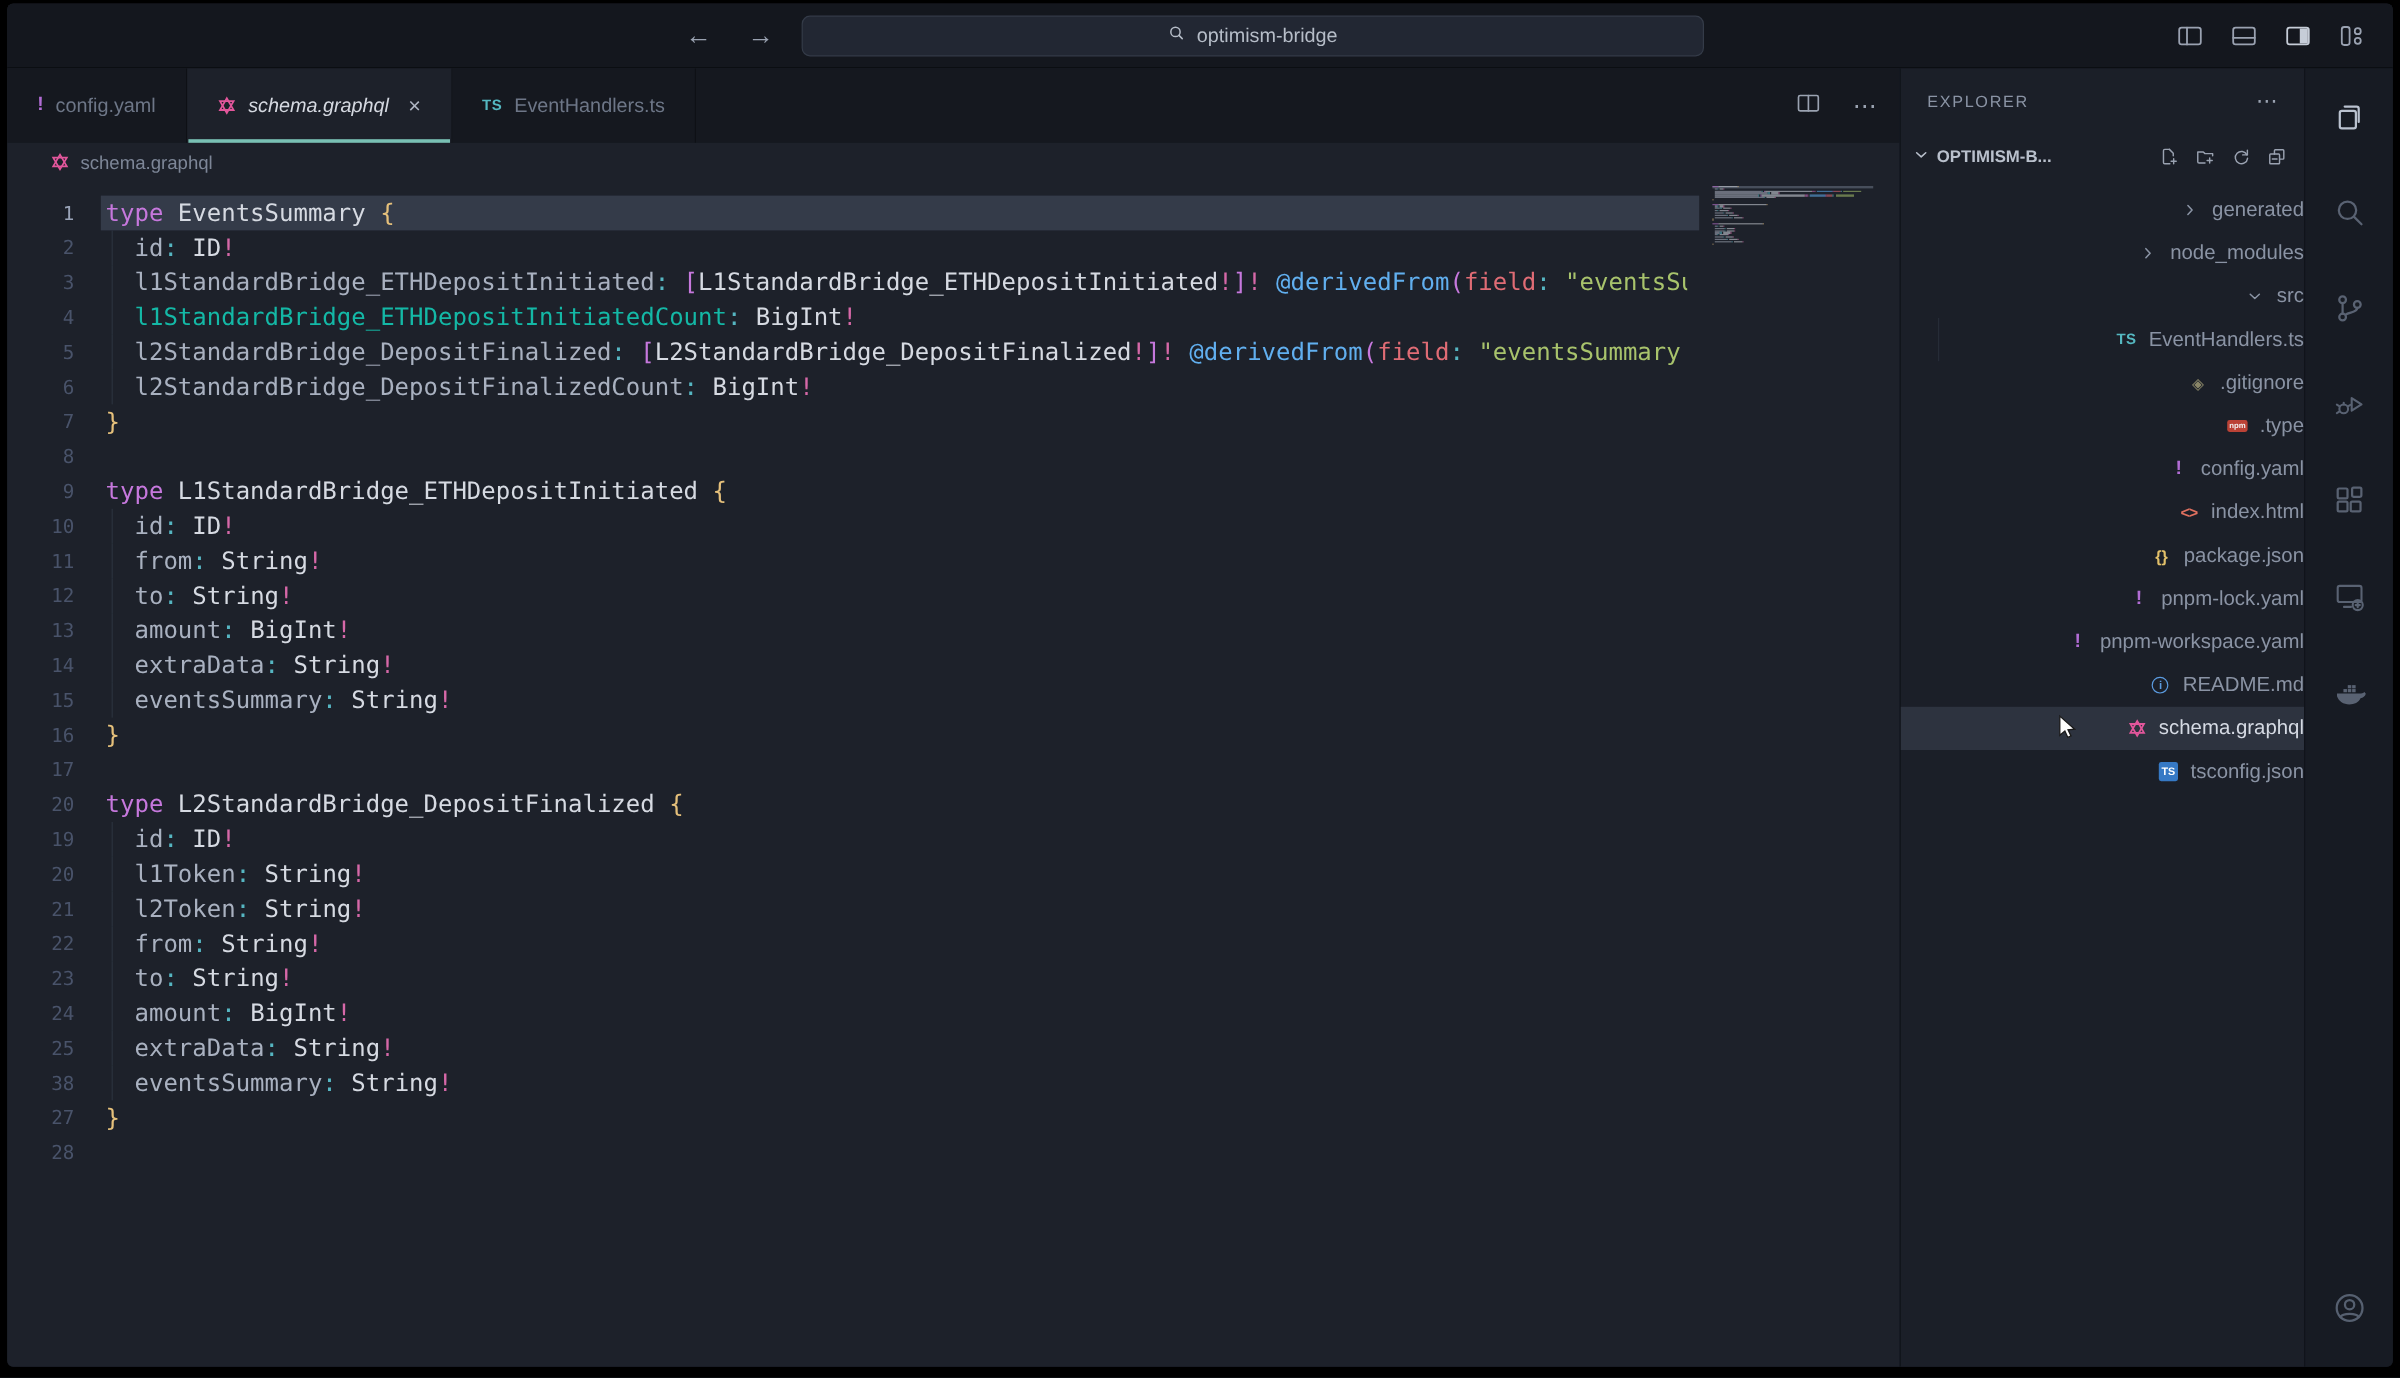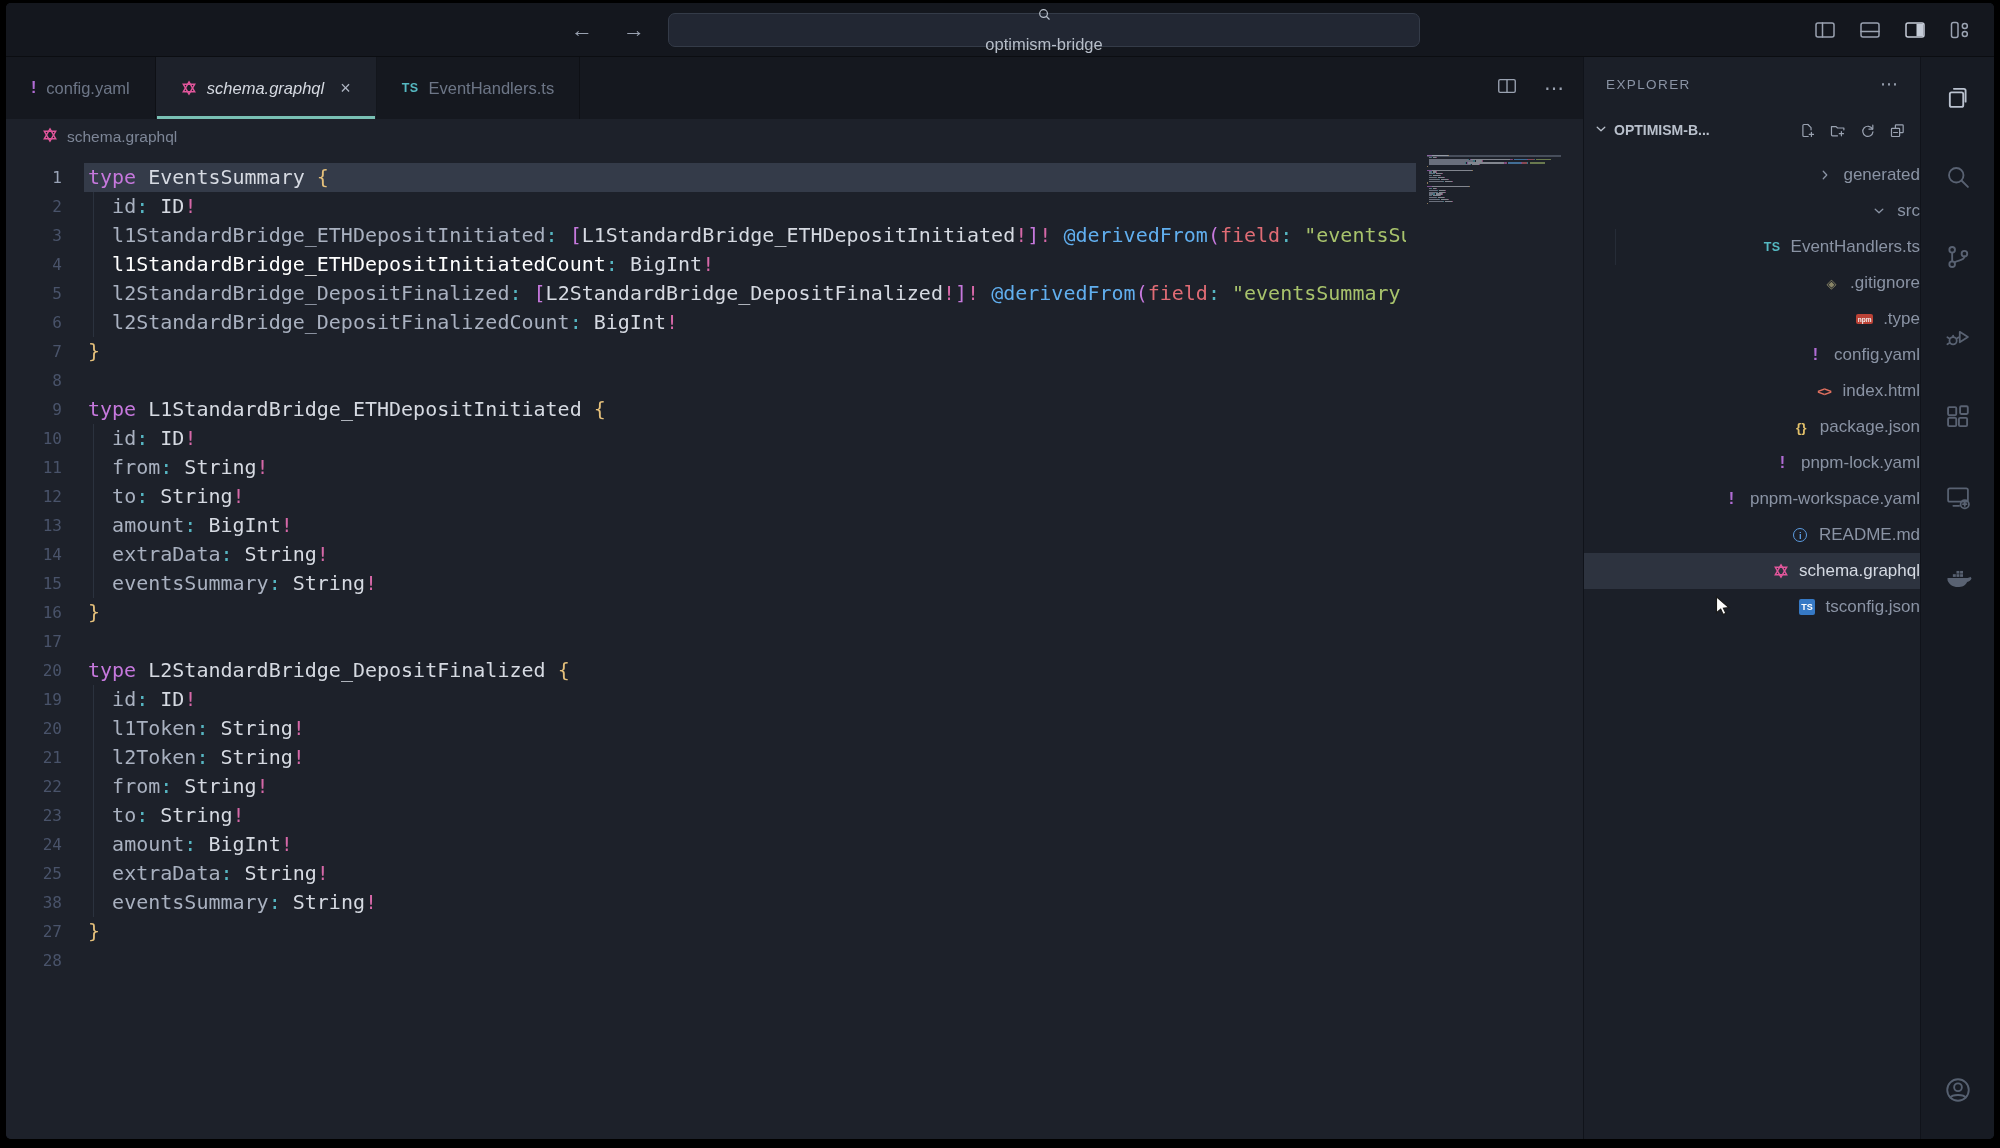--- a/index.html
+++ b/index.html
@@ -8,21 +8,21 @@
   .window { position:absolute; left:6px; top:3px; width:1988px; height:1136px;
             background:#1d212a; border-radius:5px; overflow:hidden; }
 
   
   .titlebar { height:54px; background:#14171e; border-bottom:1px solid #0b0d11; position:relative; }
   .nav-arrows { position:absolute; left:565px; top:0; height:100%; display:flex; align-items:center;
                 gap:30px; color:#99a1b0; font-size:22px; }
   .nav-arrows span { cursor:default; }
   .searchbox { position:absolute; left:662px; top:10px; width:752px; height:34px; background:#222733;
                border:1px solid #343b48; border-radius:7px; display:flex; align-items:center;
-               justify-content:center; gap:9px; color:#b6bdc8; font-size:16.5px;flex-direction:column; }
+               justify-content:center; gap:9px; color:#b6bdc8; font-size:16.5px; }
   .win-controls { position:absolute; right:22px; top:0; height:100%; display:flex; align-items:center;
                   gap:21px; color:#9aa2b1; }
   .win-controls .wc { width:24px; height:24px; display:flex; }
 
   
   .main { display:flex; height:1082px; }
   .editor-col { width:1577px; position:relative; background:#1d212a; flex:none; }
 
   .tabbar { height:62px; background:#15181f; display:flex; align-items:stretch; position:relative; }
   .tab { display:flex; align-items:center; gap:10px; padding:0 25px; font-size:16.5px; color:#6d7687;
@@ -180,21 +180,21 @@
             <span class="ct"><span style="color: rgb(184, 191, 204);">  </span><span style="color: rgb(169, 177, 192);">id</span><span style="color: rgb(86, 182, 194);">:</span><span style="color: rgb(184, 191, 204);"> </span><span style="color: rgb(214, 218, 226);">ID</span><span style="color: rgb(214, 104, 168);">!</span></span>
           </div>
           <div class="code-line">
             <span class="guide"></span>
             <span class="ln">3</span>
             <span class="ct"><span style="color: rgb(184, 191, 204);">  </span><span style="color: rgb(169, 177, 192);">l1StandardBridge_ETHDepositInitiated</span><span style="color: rgb(86, 182, 194);">:</span><span style="color: rgb(184, 191, 204);"> </span><span style="color: rgb(198, 120, 221);">[</span><span style="color: rgb(214, 218, 226);">L1StandardBridge_ETHDepositInitiated</span><span style="color: rgb(214, 104, 168);">!</span><span style="color: rgb(198, 120, 221);">]</span><span style="color: rgb(214, 104, 168);">!</span><span style="color: rgb(184, 191, 204);"> </span><span style="color: rgb(97, 175, 239);">@derivedFrom</span><span style="color: rgb(198, 120, 221);">(</span><span style="color: rgb(224, 108, 117);">field</span><span style="color: rgb(86, 182, 194);">:</span><span style="color: rgb(184, 191, 204);"> </span><span style="color: rgb(168, 195, 108);">"eventsSummary</span></span>
           </div>
           <div class="code-line">
             <span class="guide"></span>
             <span class="ln">4</span>
-            <span class="ct"><span style="color: rgb(184, 191, 204);">  </span><span style="color: #ffffff;">l1StandardBridge_ETHDepositInitiatedCount</span><span style="color: rgb(86, 182, 194);">:</span><span style="color: rgb(184, 191, 204);"> </span><span style="color: rgb(214, 218, 226);">BigInt</span><span style="color: rgb(214, 104, 168);">!</span></span>
+            <span class="ct"><span style="color: rgb(184, 191, 204);">  </span><span style="color: #14b8a6;">l1StandardBridge_ETHDepositInitiatedCount</span><span style="color: rgb(86, 182, 194);">:</span><span style="color: rgb(184, 191, 204);"> </span><span style="color: rgb(214, 218, 226);">BigInt</span><span style="color: rgb(214, 104, 168);">!</span></span>
           </div>
           <div class="code-line">
             <span class="guide"></span>
             <span class="ln">5</span>
             <span class="ct"><span style="color: rgb(184, 191, 204);">  </span><span style="color: rgb(169, 177, 192);">l2StandardBridge_DepositFinalized</span><span style="color: rgb(86, 182, 194);">:</span><span style="color: rgb(184, 191, 204);"> </span><span style="color: rgb(198, 120, 221);">[</span><span style="color: rgb(214, 218, 226);">L2StandardBridge_DepositFinalized</span><span style="color: rgb(214, 104, 168);">!</span><span style="color: rgb(198, 120, 221);">]</span><span style="color: rgb(214, 104, 168);">!</span><span style="color: rgb(184, 191, 204);"> </span><span style="color: rgb(97, 175, 239);">@derivedFrom</span><span style="color: rgb(198, 120, 221);">(</span><span style="color: rgb(224, 108, 117);">field</span><span style="color: rgb(86, 182, 194);">:</span><span style="color: rgb(184, 191, 204);"> </span><span style="color: rgb(168, 195, 108);">"eventsSummary</span></span>
           </div>
           <div class="code-line">
             <span class="guide"></span>
             <span class="ln">6</span>
             <span class="ct"><span style="color: rgb(184, 191, 204);">  </span><span style="color: rgb(169, 177, 192);">l2StandardBridge_DepositFinalizedCount</span><span style="color: rgb(86, 182, 194);">:</span><span style="color: rgb(184, 191, 204);"> </span><span style="color: rgb(214, 218, 226);">BigInt</span><span style="color: rgb(214, 104, 168);">!</span></span>
@@ -550,20 +550,28 @@
             <span class="ficon" style="display: inline-flex; align-items: center; justify-content: center;">
               <svg width="14" height="14" viewBox="0 0 24 24" fill="none" stroke="currentColor" stroke-width="2.2" stroke-linecap="round" stroke-linejoin="round">
                 <path d="M9 5.5 L15 12 L9 18.5"></path>
               </svg>
             </span>
             <span>generated</span>
           </div>
           <div class="frow">
             <span class="ficon" style="display: inline-flex; align-items: center; justify-content: center;">
               <svg width="14" height="14" viewBox="0 0 24 24" fill="none" stroke="currentColor" stroke-width="2.2" stroke-linecap="round" stroke-linejoin="round">
+                <path d="M9 5.5 L15 12 L9 18.5"></path>
+              </svg>
+            </span>
+            <span>node_modules</span>
+          </div>
+          <div class="frow">
+            <span class="ficon" style="display: inline-flex; align-items: center; justify-content: center;">
+              <svg width="14" height="14" viewBox="0 0 24 24" fill="none" stroke="currentColor" stroke-width="2.2" stroke-linecap="round" stroke-linejoin="round">
                 <path d="M5.5 9 L12 15 L18.5 9"></path>
               </svg>
             </span>
             <span>src</span>
           </div>
           <div class="frow depth1">
             <span class="tree-guide"></span>
             <span class="ficon" style="display: inline-flex; align-items: center; justify-content: center;">
               <span style="color:#55b8c1;font-weight:bold;font-size:12.5px;letter-spacing:.4px">TS</span>
             </span>

